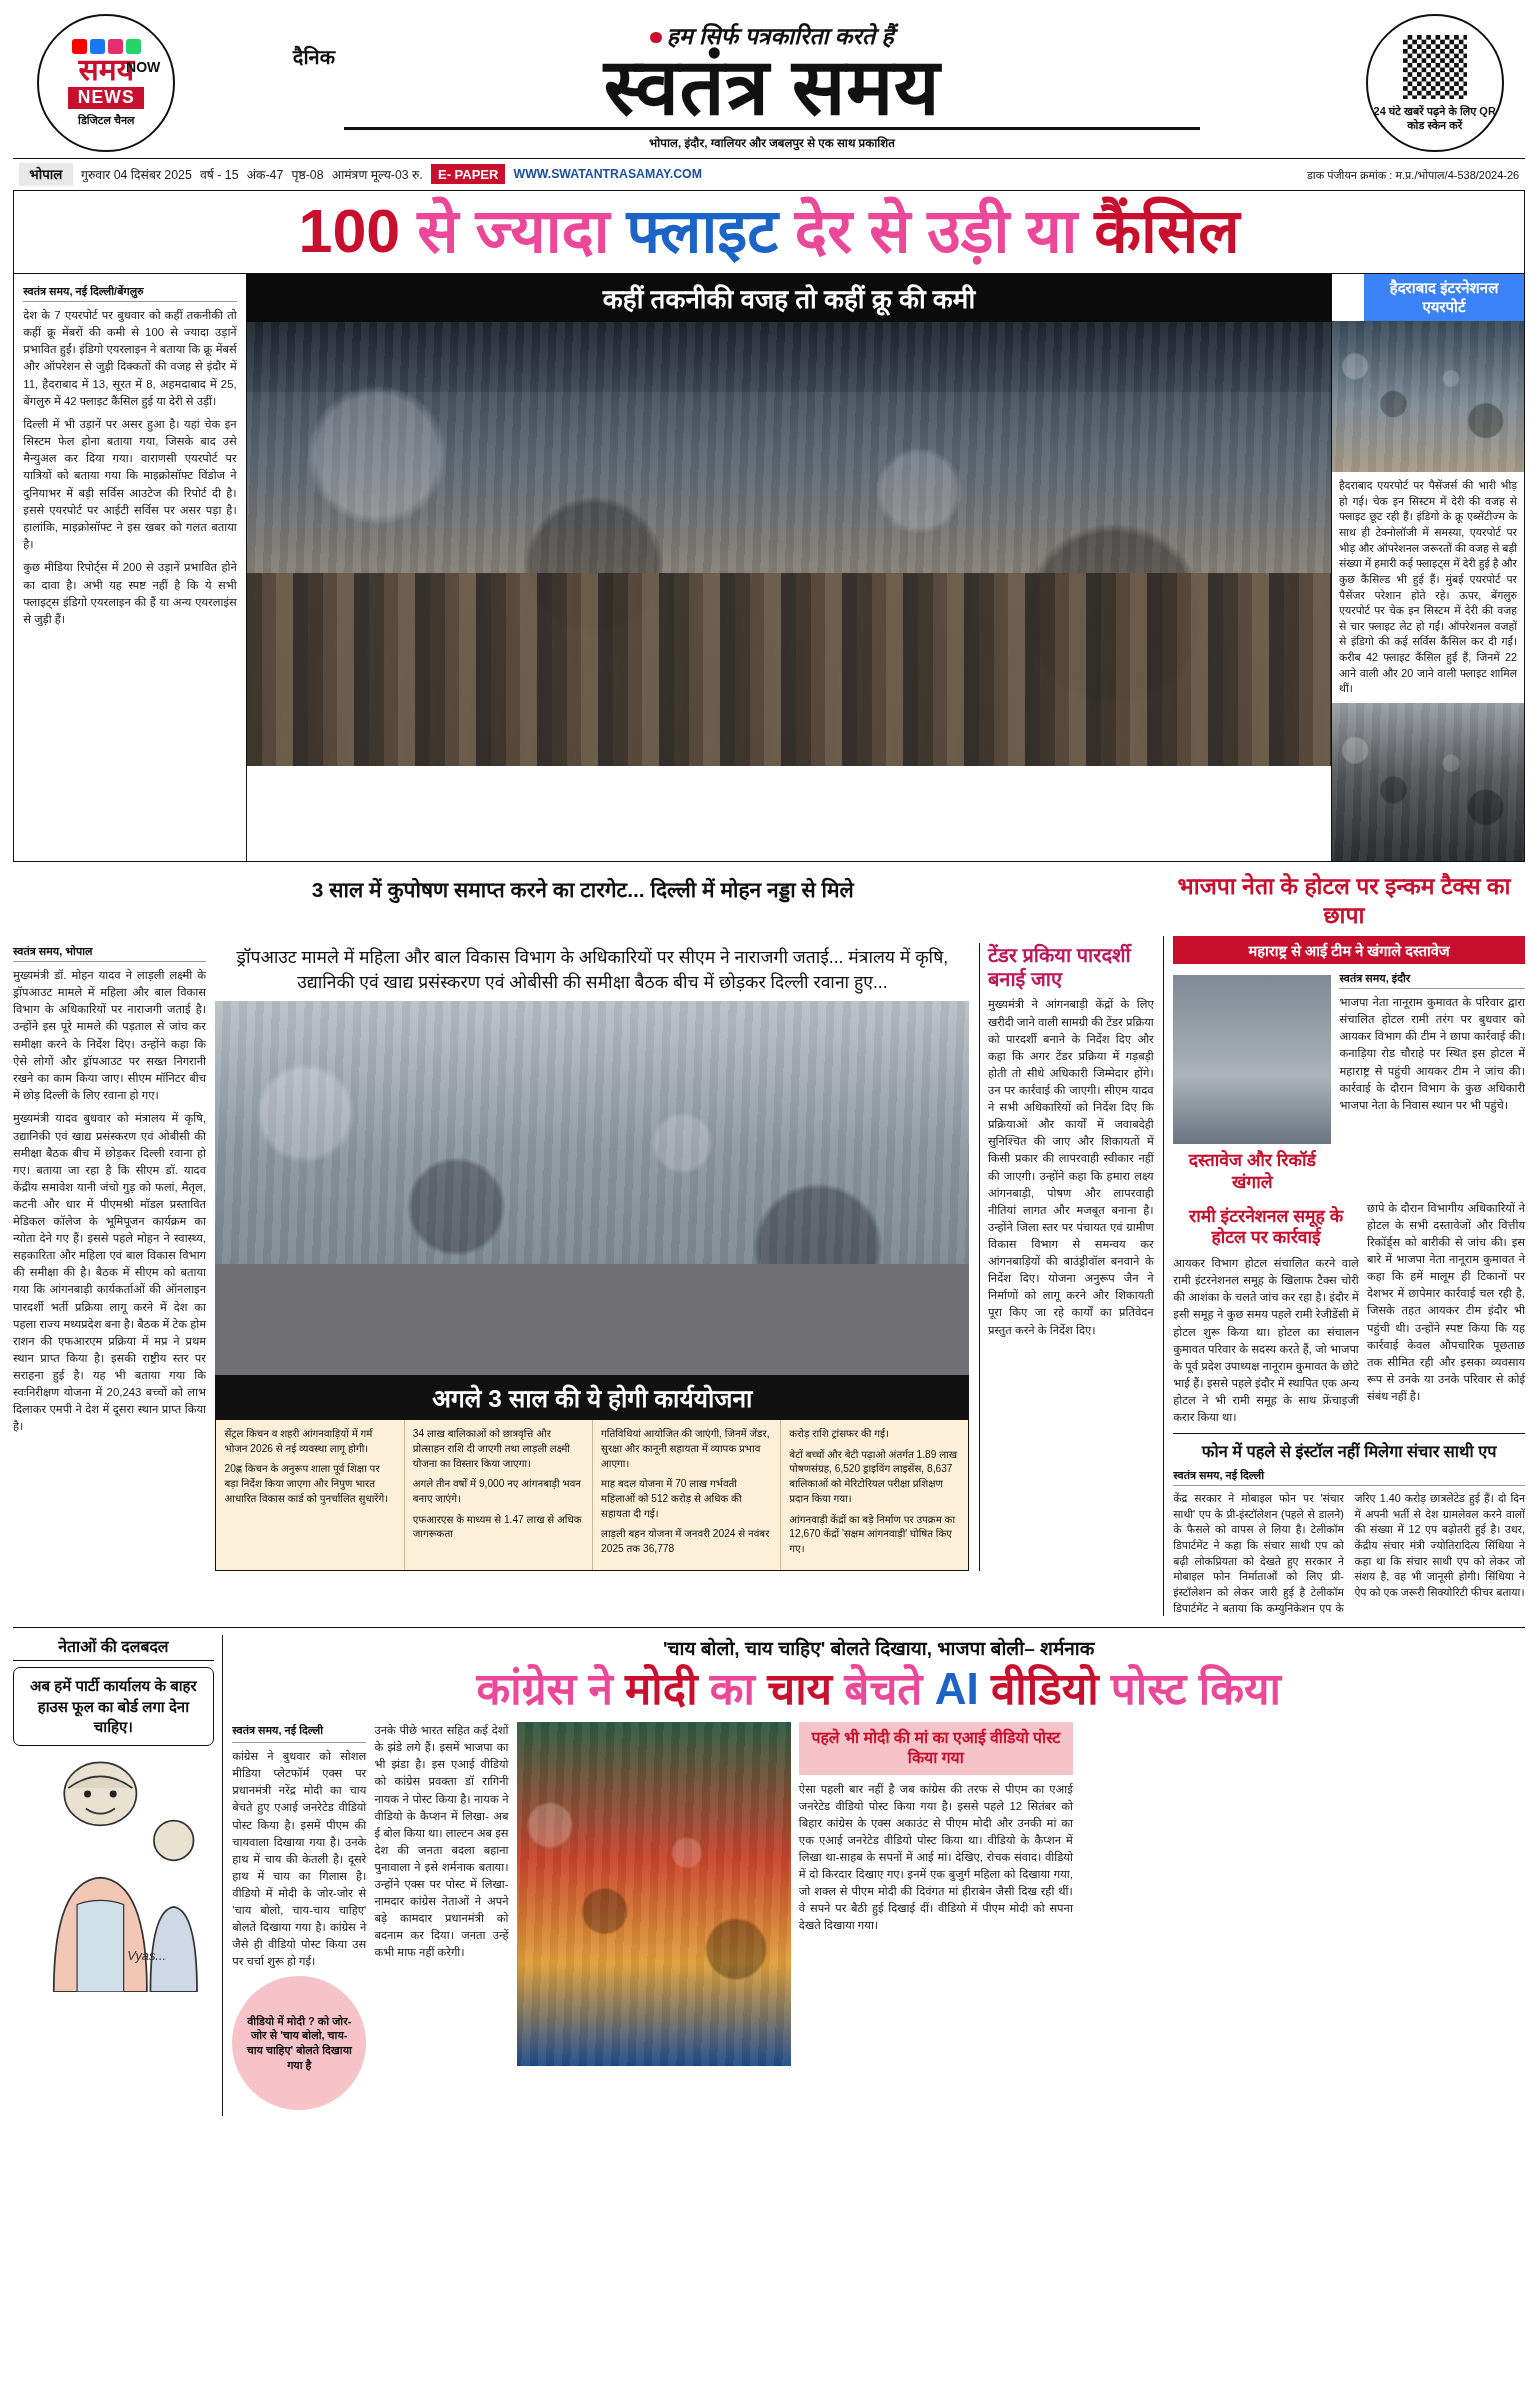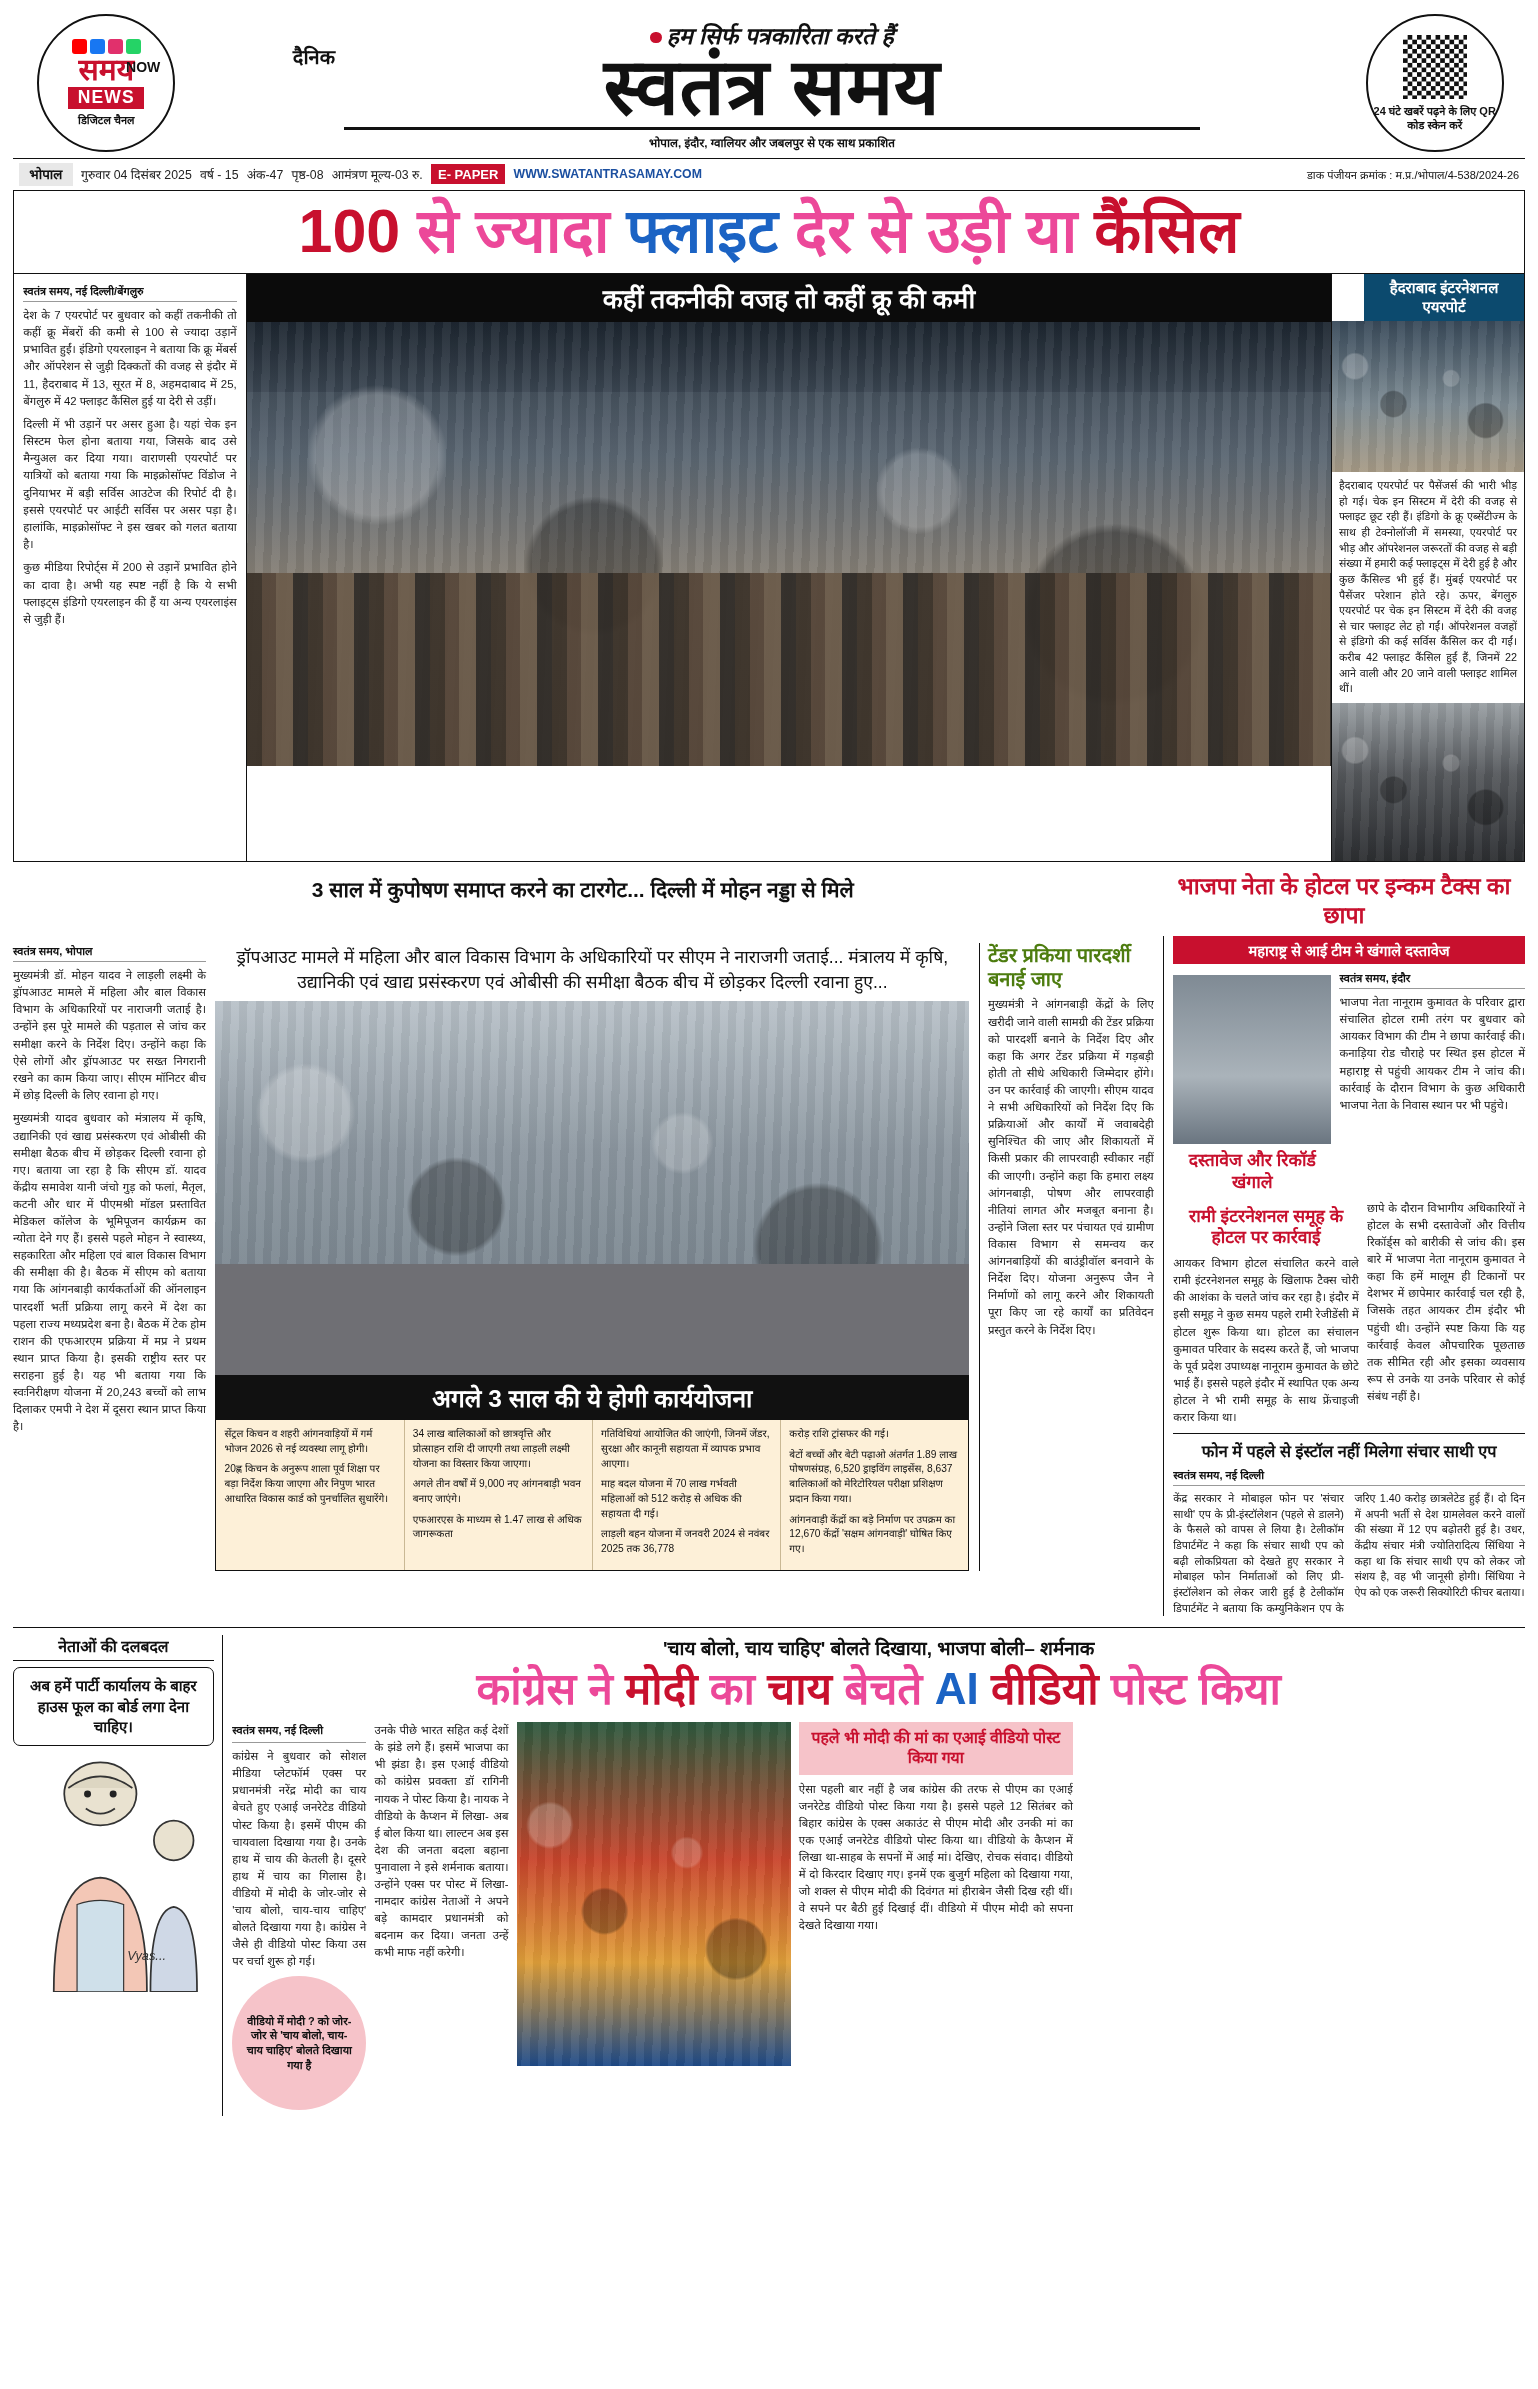--- a/index.html
+++ b/index.html
@@ -95,21 +95,21 @@
       radial-gradient(circle at 32% 55%, rgba(0,0,0,.28) 0 8%, transparent 9%),
       radial-gradient(circle at 62% 38%, rgba(255,255,255,.18) 0 5%, transparent 6%),
       radial-gradient(circle at 80% 66%, rgba(0,0,0,.3) 0 9%, transparent 10%),
       repeating-linear-gradient(92deg, rgba(255,255,255,.05) 0 8.2px, rgba(0,0,0,.05) 8.2px 16.3px);
   }
   .photo-strip-top { position: absolute; top: 0; left: 0; right: 0; height: 70px; background: linear-gradient(180deg,#1d2630,#3b4652); }
   .photo-crowd { position: absolute; bottom: 0; left: 0; right: 0; height: 193px;
     background: repeating-linear-gradient(90deg, #3a3128 0 15px, #554538 15px 29px, #6b5b4a 29px 46px, #2e2a26 46px 61px); opacity: .92;}
 
   .lead-right { width: 193px; border-left: 1.2px solid #111; }
-  .city-tag { background: #0c4a6e; color: #fff; text-align: center; font-weight: bold; font-size: 15px; padding: 4.7px 2.3px; line-height: 1.25; margin-left: 32px; }
+  .city-tag { background: #3b82f6; color: #fff; text-align: center; font-weight: bold; font-size: 15px; padding: 4.7px 2.3px; line-height: 1.25; margin-left: 32px; }
   .photo-hyd { height: 151px; background: linear-gradient(180deg,#394a5a,#7d8b93 55%, #a79b86); position: relative; }
   .right-text { padding: 5.8px 7px; font-size: 10.8px; line-height: 1.45; text-align: justify; }
   .photo-bag { height: 158px; background: linear-gradient(180deg,#9aa0a4,#55585c 45%, #2c2e31); position: relative; }
 
   
   .sec2-heads { display: flex; gap: 10.5px; margin-top: 10.5px; align-items: flex-start; }
   .sec2-left-head { flex: 1; text-align: center; font-size: 21px; font-weight: bold; color: #111; padding-top: 2.3px;}
   .sec2-right-head { width: 362px; text-align: center; font-size: 23px; font-weight: bold; line-height: 1.25; }
 
   .sec2 { display: flex; gap: 9.3px; margin-top: 5.8px; }
@@ -125,21 +125,21 @@
   .subhead-2 { font-size: 17.5px; line-height: 1.45; text-align: center; font-weight: 500; padding: 2.3px 4.7px 5.8px 4.7px; }
   .meeting-photo { height: 374px; background: linear-gradient(180deg,#b9c2c9,#8d98a1 40%, #6e7a84); position: relative; overflow:hidden;}
   .meeting-photo .tbl { position: absolute; bottom: 0; left: 0; right: 0; height: 111px; background: #6f6f74; }
   .plan-band { background: #111; color: #fff; text-align: center; font-size: 24.5px; font-weight: bold; padding: 5.8px; margin-top: 0; }
   .plan-grid { display: flex; background: #fdf0d8; border: 1.2px solid #111; border-top: none; }
   .plan-col { flex: 1; padding: 7px 8.2px; font-size: 10.2px; line-height: 1.45; border-right: 0.6px solid #c9b894; }
   .plan-col:last-child { border-right: none; }
   .plan-col p { margin: 0 0 5.8px 0; }
 
   .tender-col { width: 175px; padding-left: 8.2px; border-left: 1.2px solid #111; }
-  .tender-head { color: #4d7c0f; font-size: 20px; font-weight: bold; line-height: 1.2; margin-bottom: 5.8px; }
+  .tender-head { color: #be185d; font-size: 20px; font-weight: bold; line-height: 1.2; margin-bottom: 5.8px; }
 
   
   .sec2-right { width: 362px; border-left: 1.8px solid #111; padding-left: 9.3px; }
   .band-red { background: #c8102e; color: #fff; font-size: 14.6px; font-weight: bold; text-align: center; padding: 4.1px 2.3px; }
   .hotel-photo { height: 169px; background: linear-gradient(180deg,#7f8a94,#aab3ba 60%, #6a7580); margin-top: 5.8px; }
   .right-sub-head { color: #c8102e; font-size: 17.5px; font-weight: bold; text-align: center; margin: 5.8px 0; line-height: 1.25; }
   .two-col-text { column-count: 2; column-gap: 10.5px; font-size: 10.8px; line-height: 1.45; text-align: justify; }
   .phone-head { font-size: 16.3px; font-weight: bold; text-align: center; border-top: 1.2px solid #111; padding-top: 5.8px; margin-top: 7px; }
 
   

